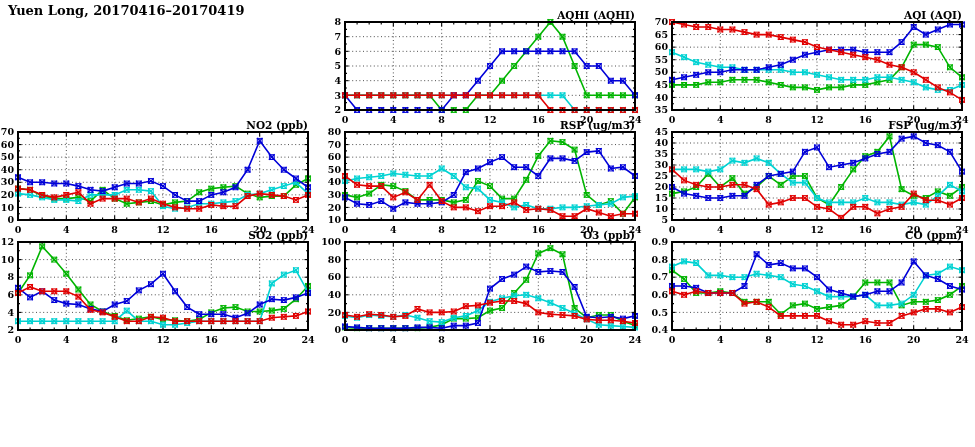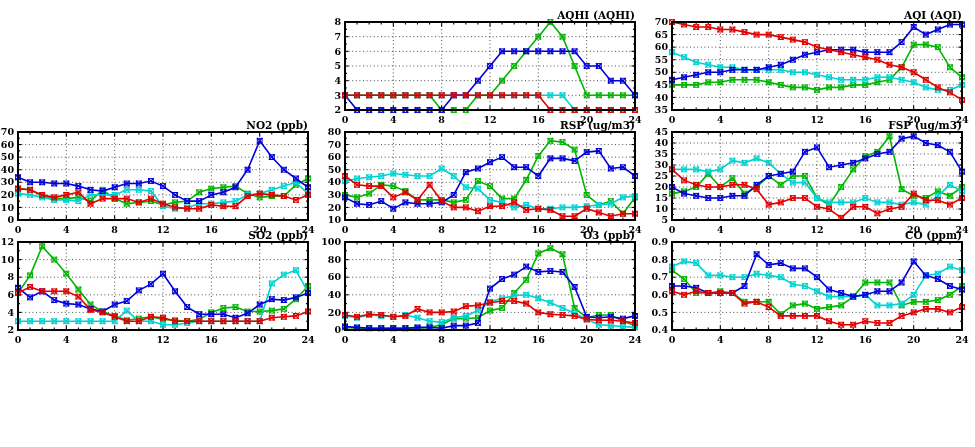--- a/index.html
+++ b/index.html
@@ -12,20 +12,21 @@
   svg{display:block;overflow:visible;}
   .grid{stroke:#3a3a3a;stroke-width:0.9;stroke-dasharray:1 2.6;}
   .tick{stroke:#000;stroke-width:1.1;}
   .tl{font-family:"DejaVu Serif",serif;font-weight:bold;font-size:9.5px;fill:#000;}
   .ct{font-family:"DejaVu Serif",serif;font-weight:bold;font-size:10.5px;fill:#000;}
 </style>
 </head>
 <body>
 
 <div id="screen">
+  <div id="main-title">Yuen Long, 20170416–20170419</div>
 
   <div class="chart r1 c2">
     <svg width="326" height="118">
         <line class="grid" x1="20" y1="85.33333333333334" x2="310" y2="85.33333333333334"></line>
         <line class="grid" x1="20" y1="70.66666666666666" x2="310" y2="70.66666666666666"></line>
         <line class="grid" x1="20" y1="56" x2="310" y2="56"></line>
         <line class="grid" x1="20" y1="41.33333333333333" x2="310" y2="41.33333333333333"></line>
         <line class="grid" x1="20" y1="26.666666666666664" x2="310" y2="26.666666666666664"></line>
         <line class="grid" x1="68.33333333333333" y1="12" x2="68.33333333333333" y2="100"></line>
         <line class="grid" x1="116.66666666666666" y1="12" x2="116.66666666666666" y2="100"></line>

